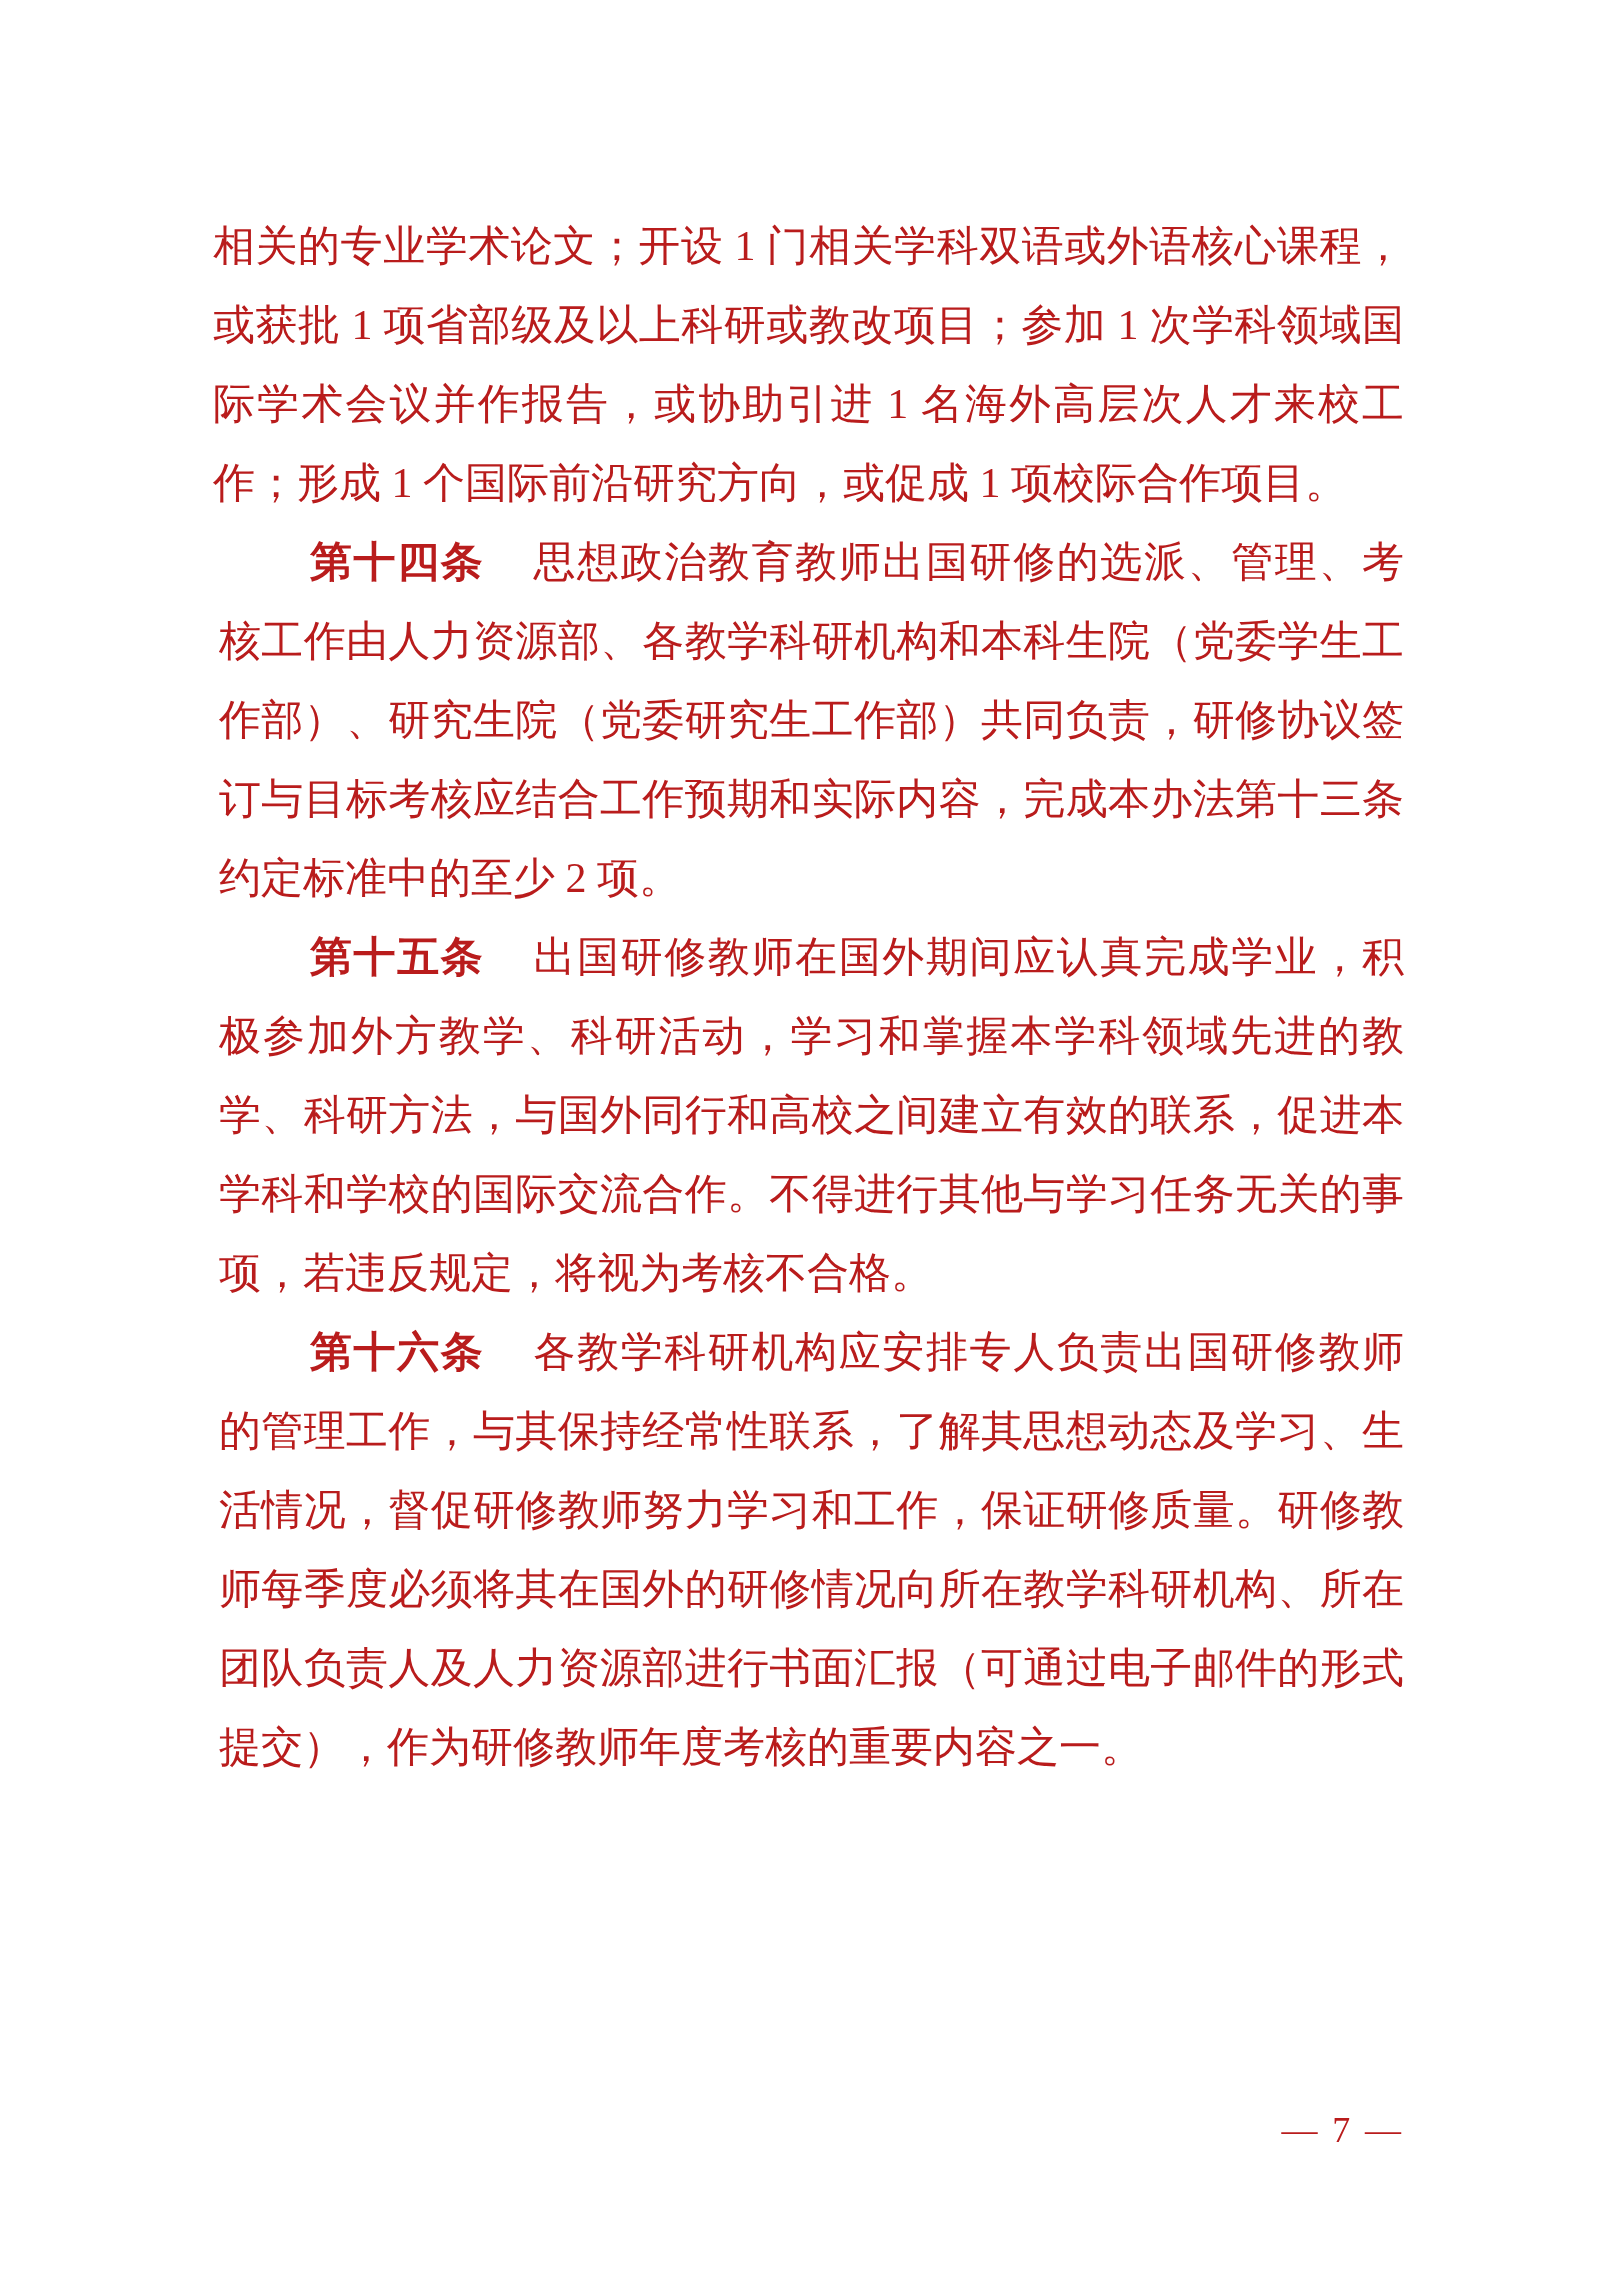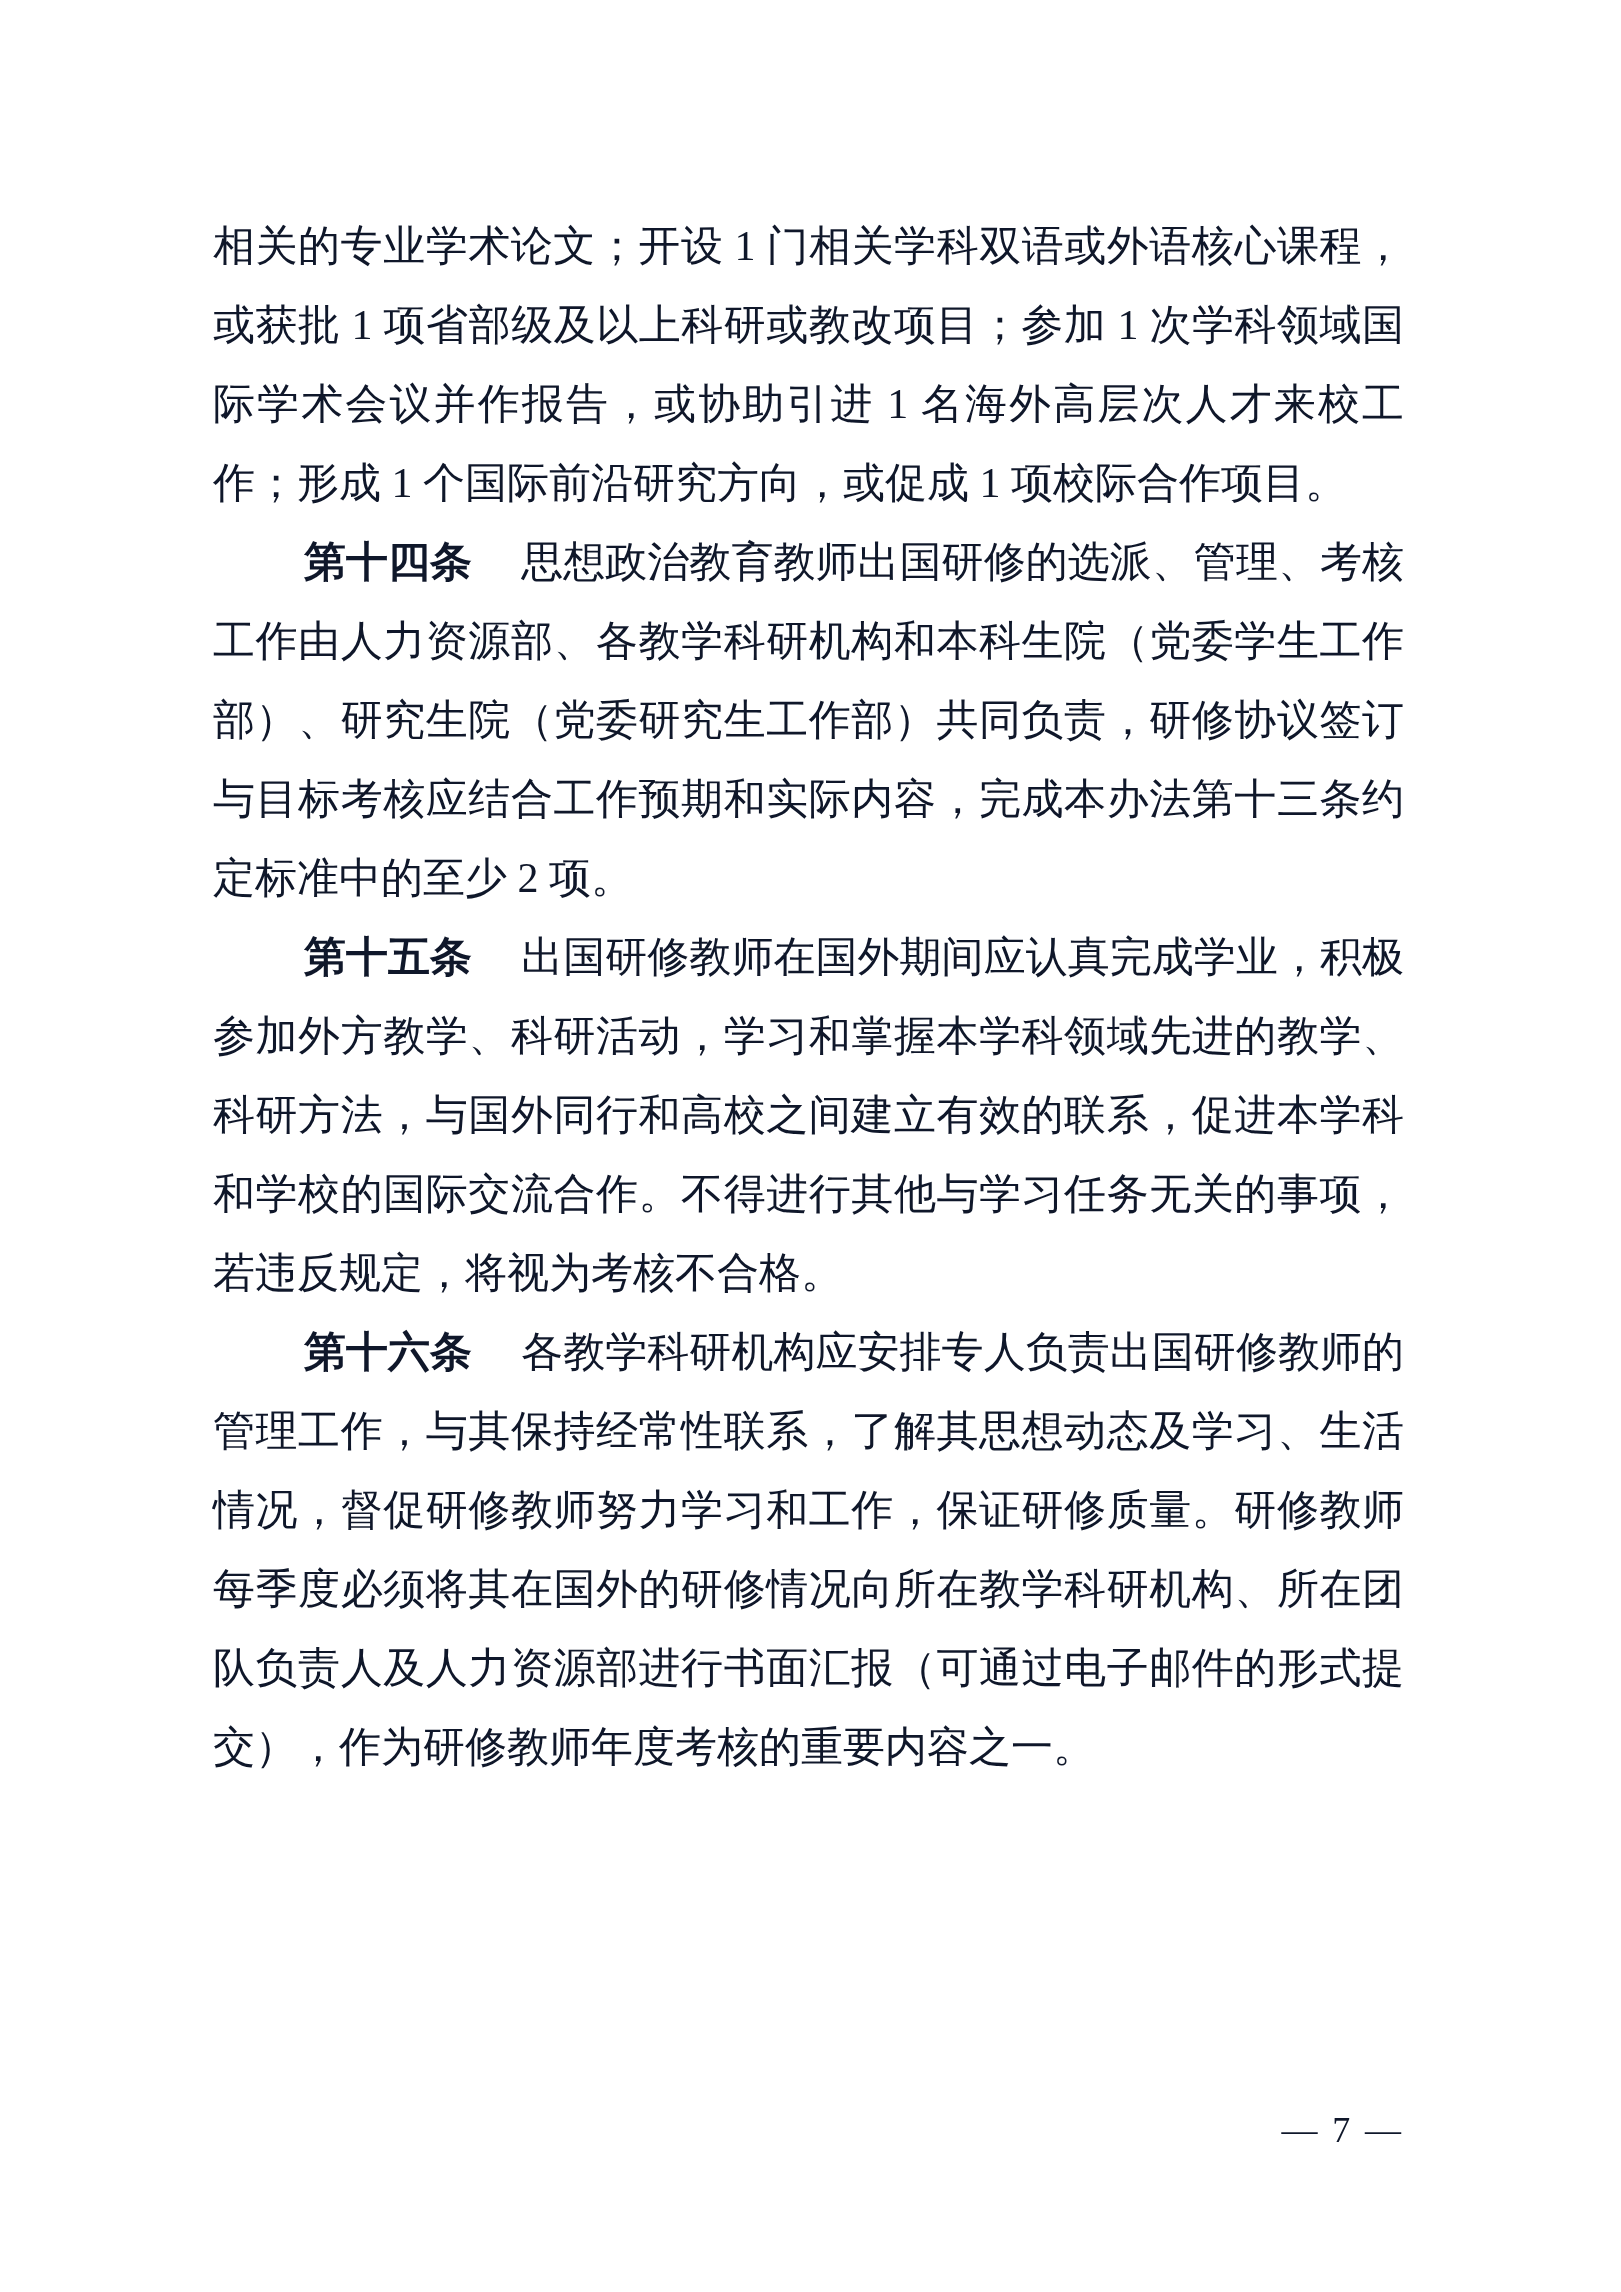--- a/index.html
+++ b/index.html
@@ -7,39 +7,40 @@
     padding: 0;
     background: #ffffff;
   }
   .page {
     position: relative;
     width: 1621px;
     height: 2293px;
     background: #ffffff;
     overflow: hidden;
     font-family: "Liberation Serif", serif;
-    color: #0f172a;
+    color: #b91c1c;
     text-decoration: underline;
   }
   .text-block {
     position: absolute;
     left: 213px;
     top: 207px;
     width: 1191px;
     font-size: 42px;
     line-height: 79px;
     text-align: justify;
     text-justify: inter-ideograph;
   }
   .para {
     margin: 0;
     padding: 0;
   }
   .para.indented {
     text-indent: 91px;
+    margin-left: 6px;
   }
   .term {
     font-weight: bold;
   }
   .term:not(:empty) {
     margin-right: 49px;
   }
   .page-number {
     position: absolute;
     top: 2109px;

